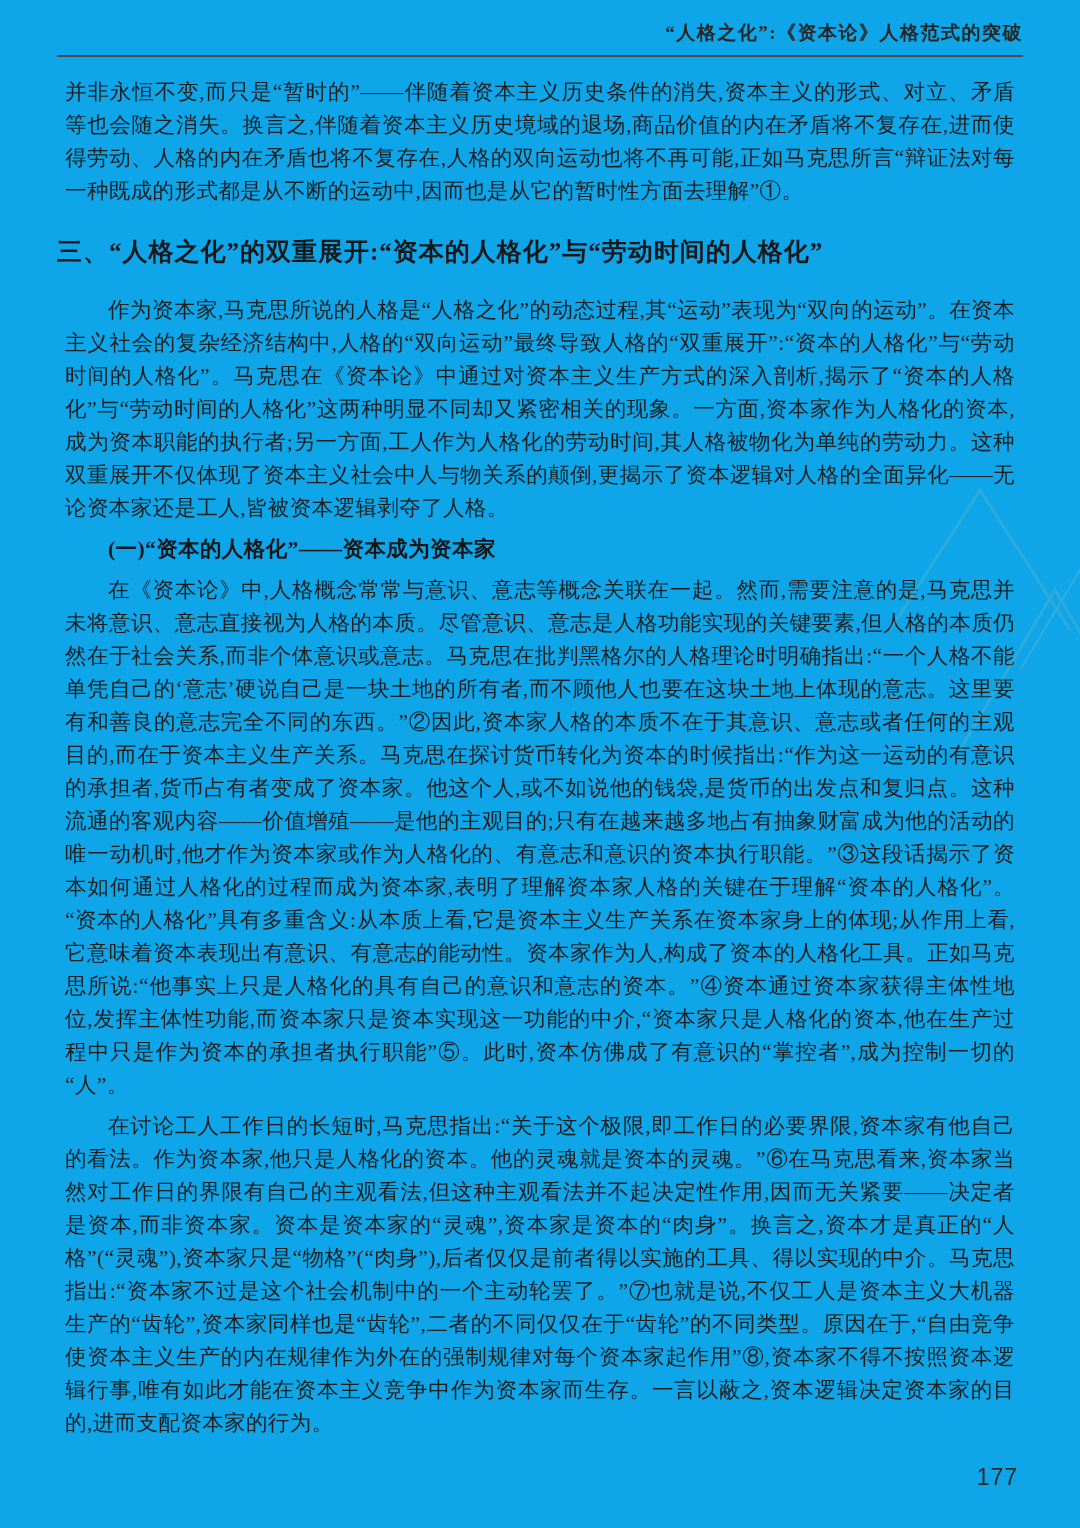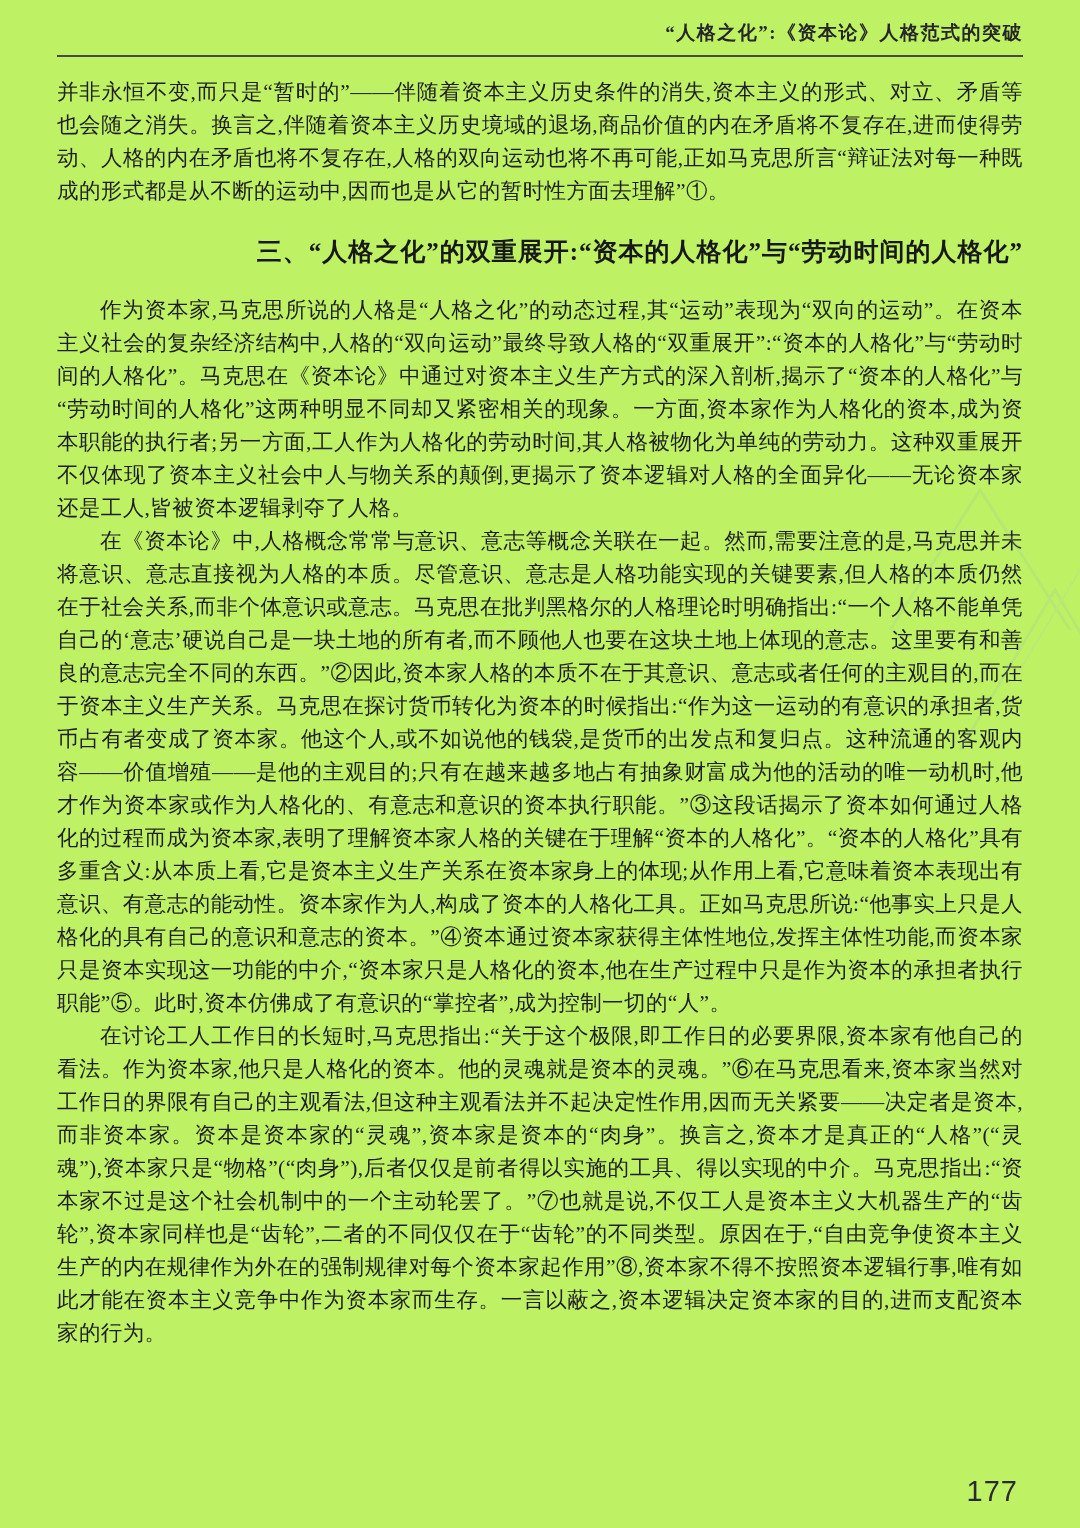--- a/index.html
+++ b/index.html
@@ -1,47 +1,47 @@
 <!DOCTYPE html>
 <html lang="zh"><head>
 <meta charset="utf-8">
 <style>
   html,body{margin:0;padding:0;background:#ffffff;}
   .page{
     position:relative;
     width:1080px;height:1528px;
     box-sizing:border-box;
     padding:20px 57px 0 57px;
-    background:#bef264;
+    background:#0ea5e9;
     overflow:hidden;
     font-family:"Liberation Serif","DejaVu Serif",serif;
     color:#1f1f1f;
   }
   .header{
     text-align:right;
     font-size:19px;
     font-weight:600;
     letter-spacing:1.5px;
     color:#262626;
     padding-bottom:9px;
     border-bottom:2px solid #4a4a4a;
   }
   .content{
     margin-top:19px;
     font-size:21.5px;
     line-height:33px;
     text-align:justify;
     letter-spacing:0.4px;
   }
-  .content p{margin:0;text-indent:2em;}
+  .content p{margin:8px;text-indent:2em;}
   .content p.no-indent{text-indent:0;}
   .section-heading{
     font-size:25px;
     font-weight:700;
-    text-align:right;
+    text-align:left;
     text-indent:0;
     letter-spacing:1px;
     margin:26px 0 24px 0;
     line-height:36px;
     color:#181818;
   }
   .subsection-heading{
     font-weight:700;
     text-indent:2em;
     margin:0;
@@ -56,22 +56,22 @@
   }
   .footnote-rule{
     width:322px;
     border:none;
     border-top:2px solid #555;
     margin:0 0 9px 0;
   }
   .footnote-line{margin:0;padding-left:22px;text-indent:0;}
   .page-number{
     position:absolute;
-    right:62px;bottom:20px;
-    font-size:29px;
+    right:62px;bottom:37px;
+    font-size:23px;
     color:#2b2b2b;
     font-family:"Liberation Sans","DejaVu Sans",sans-serif;
     letter-spacing:1px;
   }
   .watermark{
     position:absolute;
     left:870px;top:430px;
     width:300px;height:330px;
     opacity:0.22;
     pointer-events:none;
@@ -93,20 +93,21 @@
   </svg>
 
   <div class="content">
 
     <p class="no-indent">并非永恒不变,而只是“暂时的”——伴随着资本主义历史条件的消失,资本主义的形式、对立、矛盾等也会随之消失。换言之,伴随着资本主义历史境域的退场,商品价值的内在矛盾将不复存在,进而使得劳动、人格的内在矛盾也将不复存在,人格的双向运动也将不再可能,正如马克思所言“辩证法对每一种既成的形式都是从不断的运动中,因而也是从它的暂时性方面去理解”①。</p>
 
     <h2 class="section-heading">三、“人格之化”的双重展开:“资本的人格化”与“劳动时间的人格化”</h2>
 
     <p>作为资本家,马克思所说的人格是“人格之化”的动态过程,其“运动”表现为“双向的运动”。在资本主义社会的复杂经济结构中,人格的“双向运动”最终导致人格的“双重展开”:“资本的人格化”与“劳动时间的人格化”。马克思在《资本论》中通过对资本主义生产方式的深入剖析,揭示了“资本的人格化”与“劳动时间的人格化”这两种明显不同却又紧密相关的现象。一方面,资本家作为人格化的资本,成为资本职能的执行者;另一方面,工人作为人格化的劳动时间,其人格被物化为单纯的劳动力。这种双重展开不仅体现了资本主义社会中人与物关系的颠倒,更揭示了资本逻辑对人格的全面异化——无论资本家还是工人,皆被资本逻辑剥夺了人格。</p>
 
+    <p class="subsection-heading">(一)“资本的人格化”——资本成为资本家</p>
 
     <p>在《资本论》中,人格概念常常与意识、意志等概念关联在一起。然而,需要注意的是,马克思并未将意识、意志直接视为人格的本质。尽管意识、意志是人格功能实现的关键要素,但人格的本质仍然在于社会关系,而非个体意识或意志。马克思在批判黑格尔的人格理论时明确指出:“一个人格不能单凭自己的‘意志’硬说自己是一块土地的所有者,而不顾他人也要在这块土地上体现的意志。这里要有和善良的意志完全不同的东西。”②因此,资本家人格的本质不在于其意识、意志或者任何的主观目的,而在于资本主义生产关系。马克思在探讨货币转化为资本的时候指出:“作为这一运动的有意识的承担者,货币占有者变成了资本家。他这个人,或不如说他的钱袋,是货币的出发点和复归点。这种流通的客观内容——价值增殖——是他的主观目的;只有在越来越多地占有抽象财富成为他的活动的唯一动机时,他才作为资本家或作为人格化的、有意志和意识的资本执行职能。”③这段话揭示了资本如何通过人格化的过程而成为资本家,表明了理解资本家人格的关键在于理解“资本的人格化”。“资本的人格化”具有多重含义:从本质上看,它是资本主义生产关系在资本家身上的体现;从作用上看,它意味着资本表现出有意识、有意志的能动性。资本家作为人,构成了资本的人格化工具。正如马克思所说:“他事实上只是人格化的具有自己的意识和意志的资本。”④资本通过资本家获得主体性地位,发挥主体性功能,而资本家只是资本实现这一功能的中介,“资本家只是人格化的资本,他在生产过程中只是作为资本的承担者执行职能”⑤。此时,资本仿佛成了有意识的“掌控者”,成为控制一切的“人”。</p>
 
     <p>在讨论工人工作日的长短时,马克思指出:“关于这个极限,即工作日的必要界限,资本家有他自己的看法。作为资本家,他只是人格化的资本。他的灵魂就是资本的灵魂。”⑥在马克思看来,资本家当然对工作日的界限有自己的主观看法,但这种主观看法并不起决定性作用,因而无关紧要——决定者是资本,而非资本家。资本是资本家的“灵魂”,资本家是资本的“肉身”。换言之,资本才是真正的“人格”(“灵魂”),资本家只是“物格”(“肉身”),后者仅仅是前者得以实施的工具、得以实现的中介。马克思指出:“资本家不过是这个社会机制中的一个主动轮罢了。”⑦也就是说,不仅工人是资本主义大机器生产的“齿轮”,资本家同样也是“齿轮”,二者的不同仅仅在于“齿轮”的不同类型。原因在于,“自由竞争使资本主义生产的内在规律作为外在的强制规律对每个资本家起作用”⑧,资本家不得不按照资本逻辑行事,唯有如此才能在资本主义竞争中作为资本家而生存。一言以蔽之,资本逻辑决定资本家的目的,进而支配资本家的行为。</p>
 
 
   </div>
 
   <div class="page-number">177</div>
 

